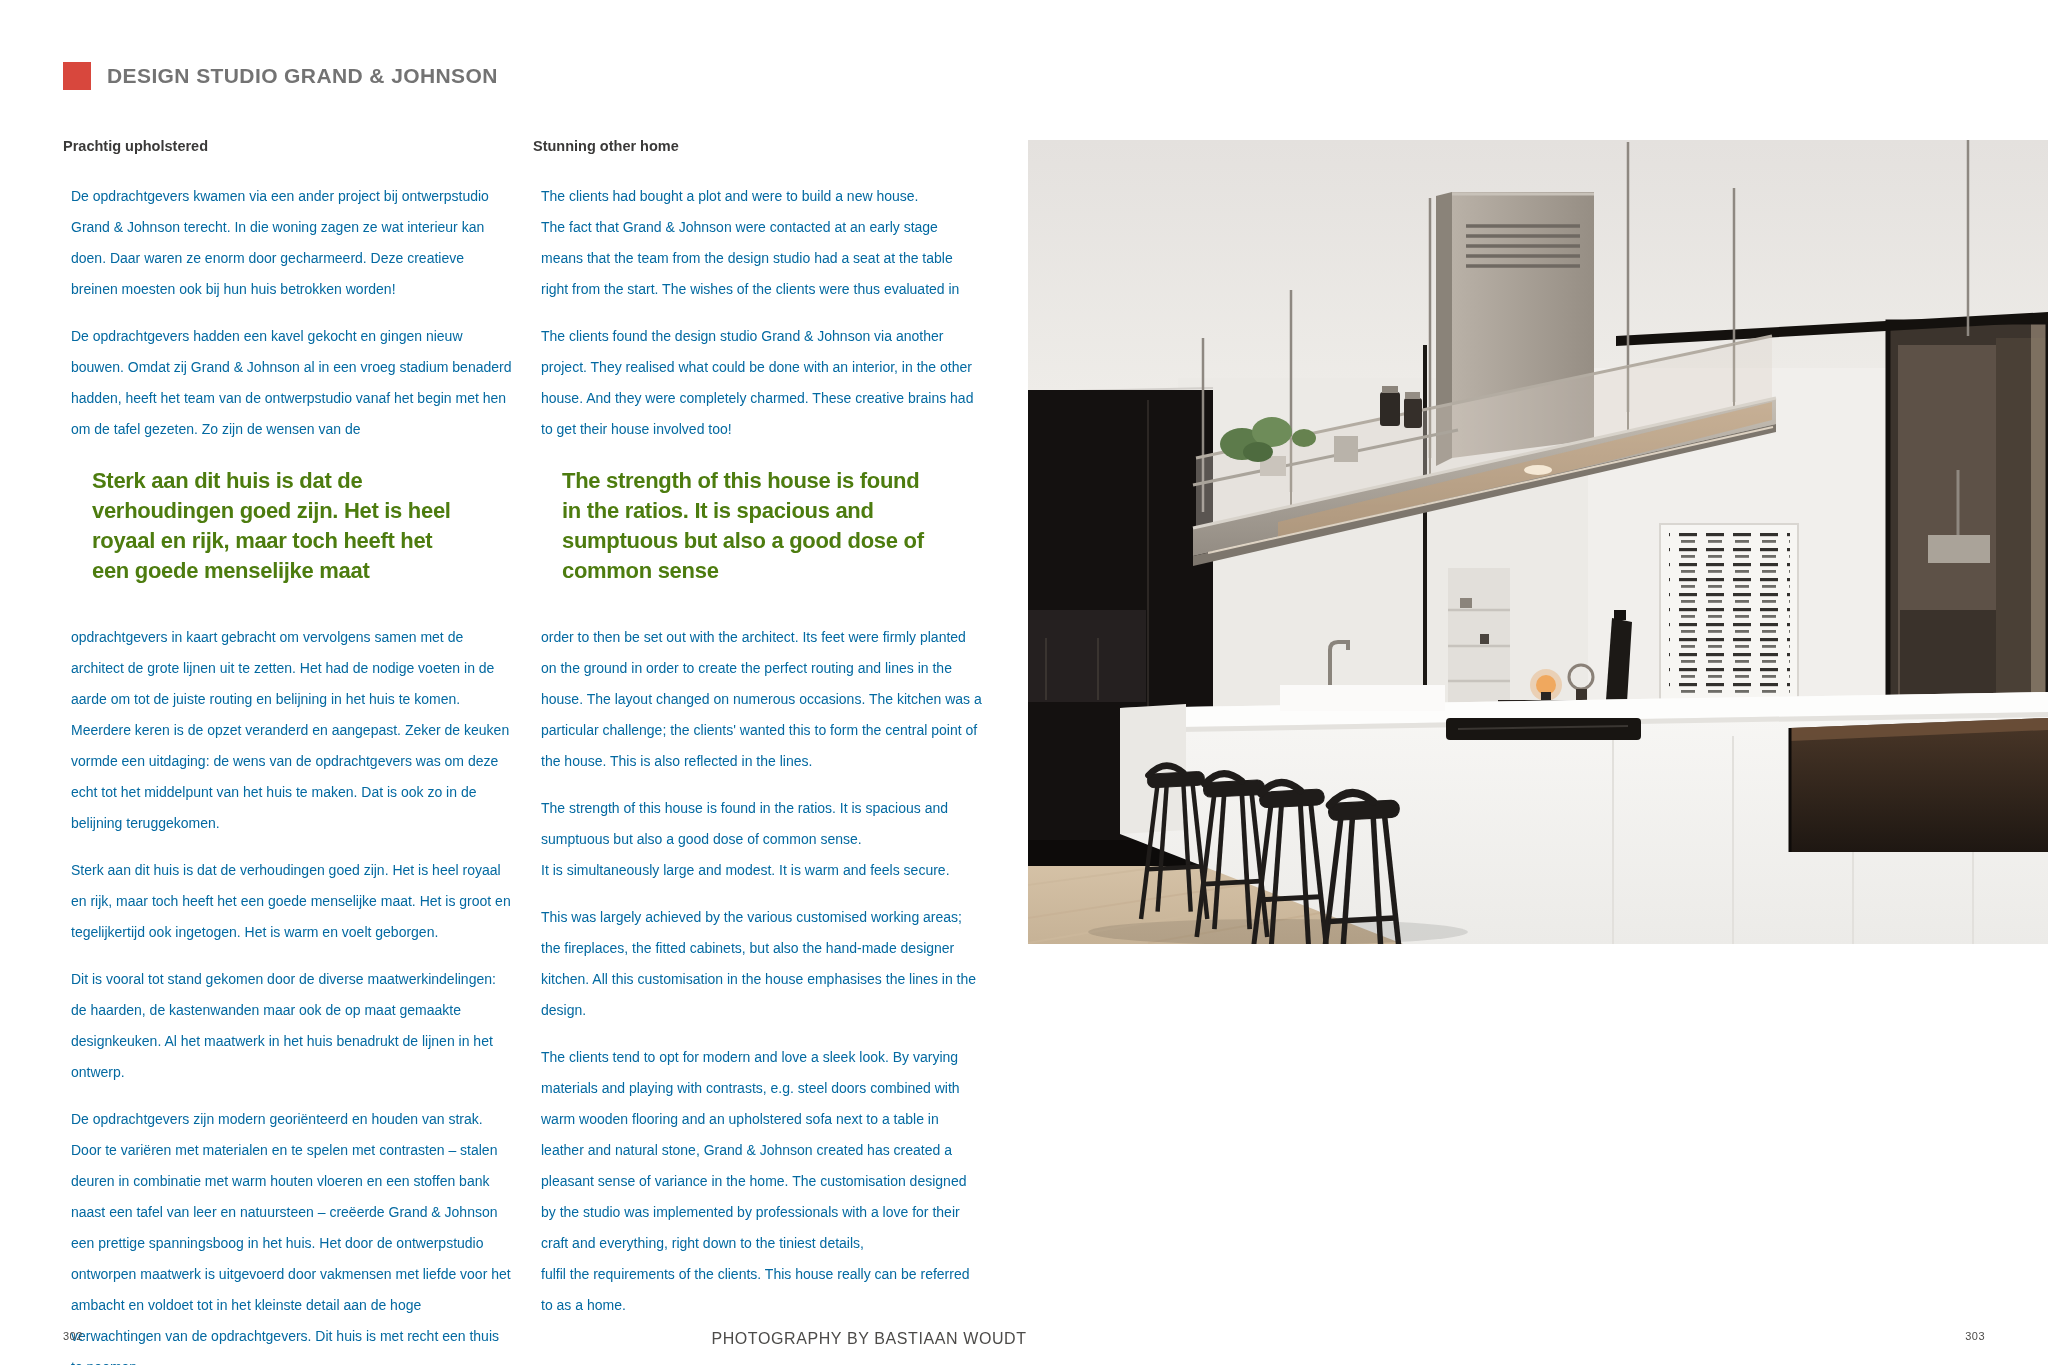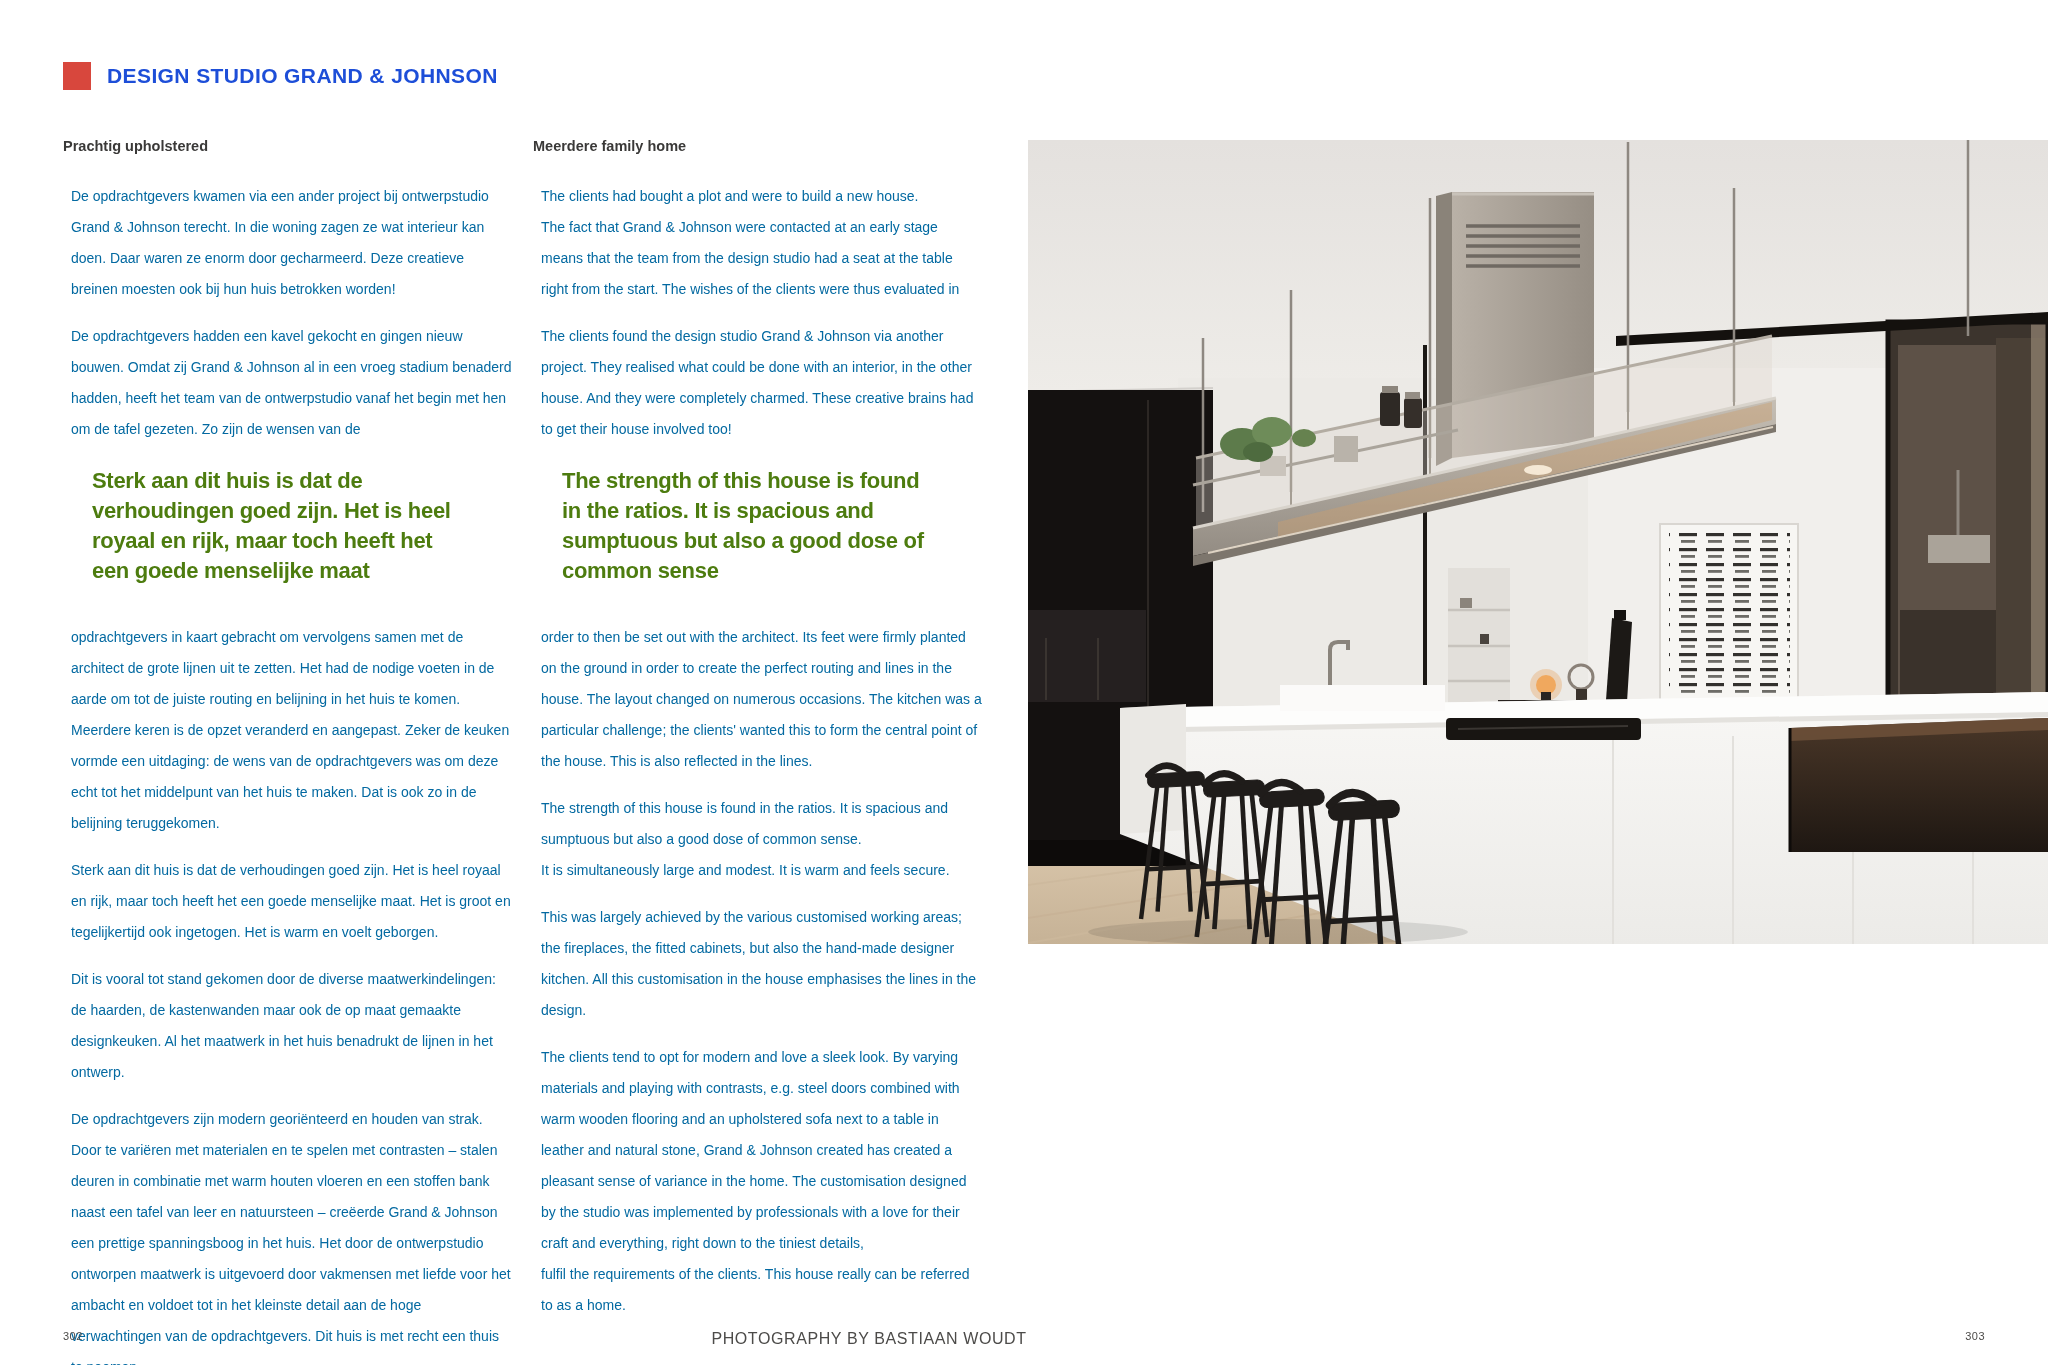--- a/index.html
+++ b/index.html
@@ -1,21 +1,21 @@
 <!DOCTYPE html>
 <html><head>
 <meta charset="utf-8">
 <style>
   html,body{margin:0;padding:0;background:#ffffff;}
   .page{position:relative;width:2048px;height:1365px;background:#ffffff;overflow:hidden;
         font-family:"Liberation Sans","DejaVu Sans",sans-serif;}
   
   .header{position:absolute;left:63px;top:62px;display:flex;align-items:center;gap:16px;}
   .accent-square{width:28px;height:28px;background:#d8473d;flex:0 0 auto;}
-  .title{font-size:21px;font-weight:700;color:#1d4ed8;letter-spacing:.4px;white-space:nowrap;}
+  .title{font-size:21px;font-weight:700;color:#737373;letter-spacing:.4px;white-space:nowrap;}
   
   .col{position:absolute;top:138px;width:450px;}
   .col-dutch{left:63px;}
   .col-english{left:533px;}
   .colhead{font-size:14.5px;font-weight:700;color:#3a3938;margin:0 0 27px 0;}
   .para{font-size:14px;line-height:31px;color:#0369a1;margin:0 0 16px 8px;white-space:pre-line;}
   .pullquote{display:block;margin:21px 0 36px 29px;font-size:22px;line-height:30px;font-weight:700;
              color:#4d7c0f;letter-spacing:-.3px;white-space:pre-line;}
   
   .photo{position:absolute;left:1028px;top:140px;width:1020px;height:804px;overflow:hidden;background:#e9e6e2;}
@@ -49,21 +49,21 @@
 een goede menselijke maat</blockquote>
     <div>
         <p class="para">opdrachtgevers in kaart gebracht om vervolgens samen met de architect de grote lijnen uit te zetten. Het had de nodige voeten in de aarde om tot de juiste routing en belijning in het huis te komen. Meerdere keren is de opzet veranderd en aangepast. Zeker de keuken vormde een uitdaging: de wens van de opdrachtgevers was om deze echt tot het middelpunt van het huis te maken. Dat is ook zo in de belijning teruggekomen.</p>
         <p class="para">Sterk aan dit huis is dat de verhoudingen goed zijn. Het is heel royaal en rijk, maar toch heeft het een goede menselijke maat. Het is groot en tegelijkertijd ook ingetogen. Het is warm en voelt geborgen.</p>
         <p class="para">Dit is vooral tot stand gekomen door de diverse maatwerkindelingen: de haarden, de kastenwanden maar ook de op maat gemaakte designkeuken. Al het maatwerk in het huis benadrukt de lijnen in het ontwerp.</p>
         <p class="para">De opdrachtgevers zijn modern georiënteerd en houden van strak. Door te variëren met materialen en te spelen met contrasten – stalen deuren in combinatie met warm houten vloeren en een stoffen bank naast een tafel van leer en natuursteen – creëerde Grand &amp; Johnson een prettige spanningsboog in het huis. Het door de ontwerpstudio ontworpen maatwerk is uitgevoerd door vakmensen met liefde voor het ambacht en voldoet tot in het kleinste detail aan de hoge verwachtingen van de opdrachtgevers. Dit huis is met recht een thuis te noemen.</p>
       </div>
   </section>
 
   <section class="col col-english">
-    <h2 class="colhead">Meerdere family home</h2>
+    <h2 class="colhead">Stunning other home</h2>
     <div>
         <p class="para">The clients had bought a plot and were to build a new house.
 The fact that Grand &amp; Johnson were contacted at an early stage means that the team from the design studio had a seat at the table right from the start. The wishes of the clients were thus evaluated in</p>
         <p class="para">The clients found the design studio Grand &amp; Johnson via another project. They realised what could be done with an interior, in the other house. And they were completely charmed. These creative brains had to get their house involved too!</p>
       </div>
     <blockquote class="pullquote">The strength of this house is found
 in the ratios. It is spacious and
 sumptuous but also a good dose of
 common sense</blockquote>
     <div>

